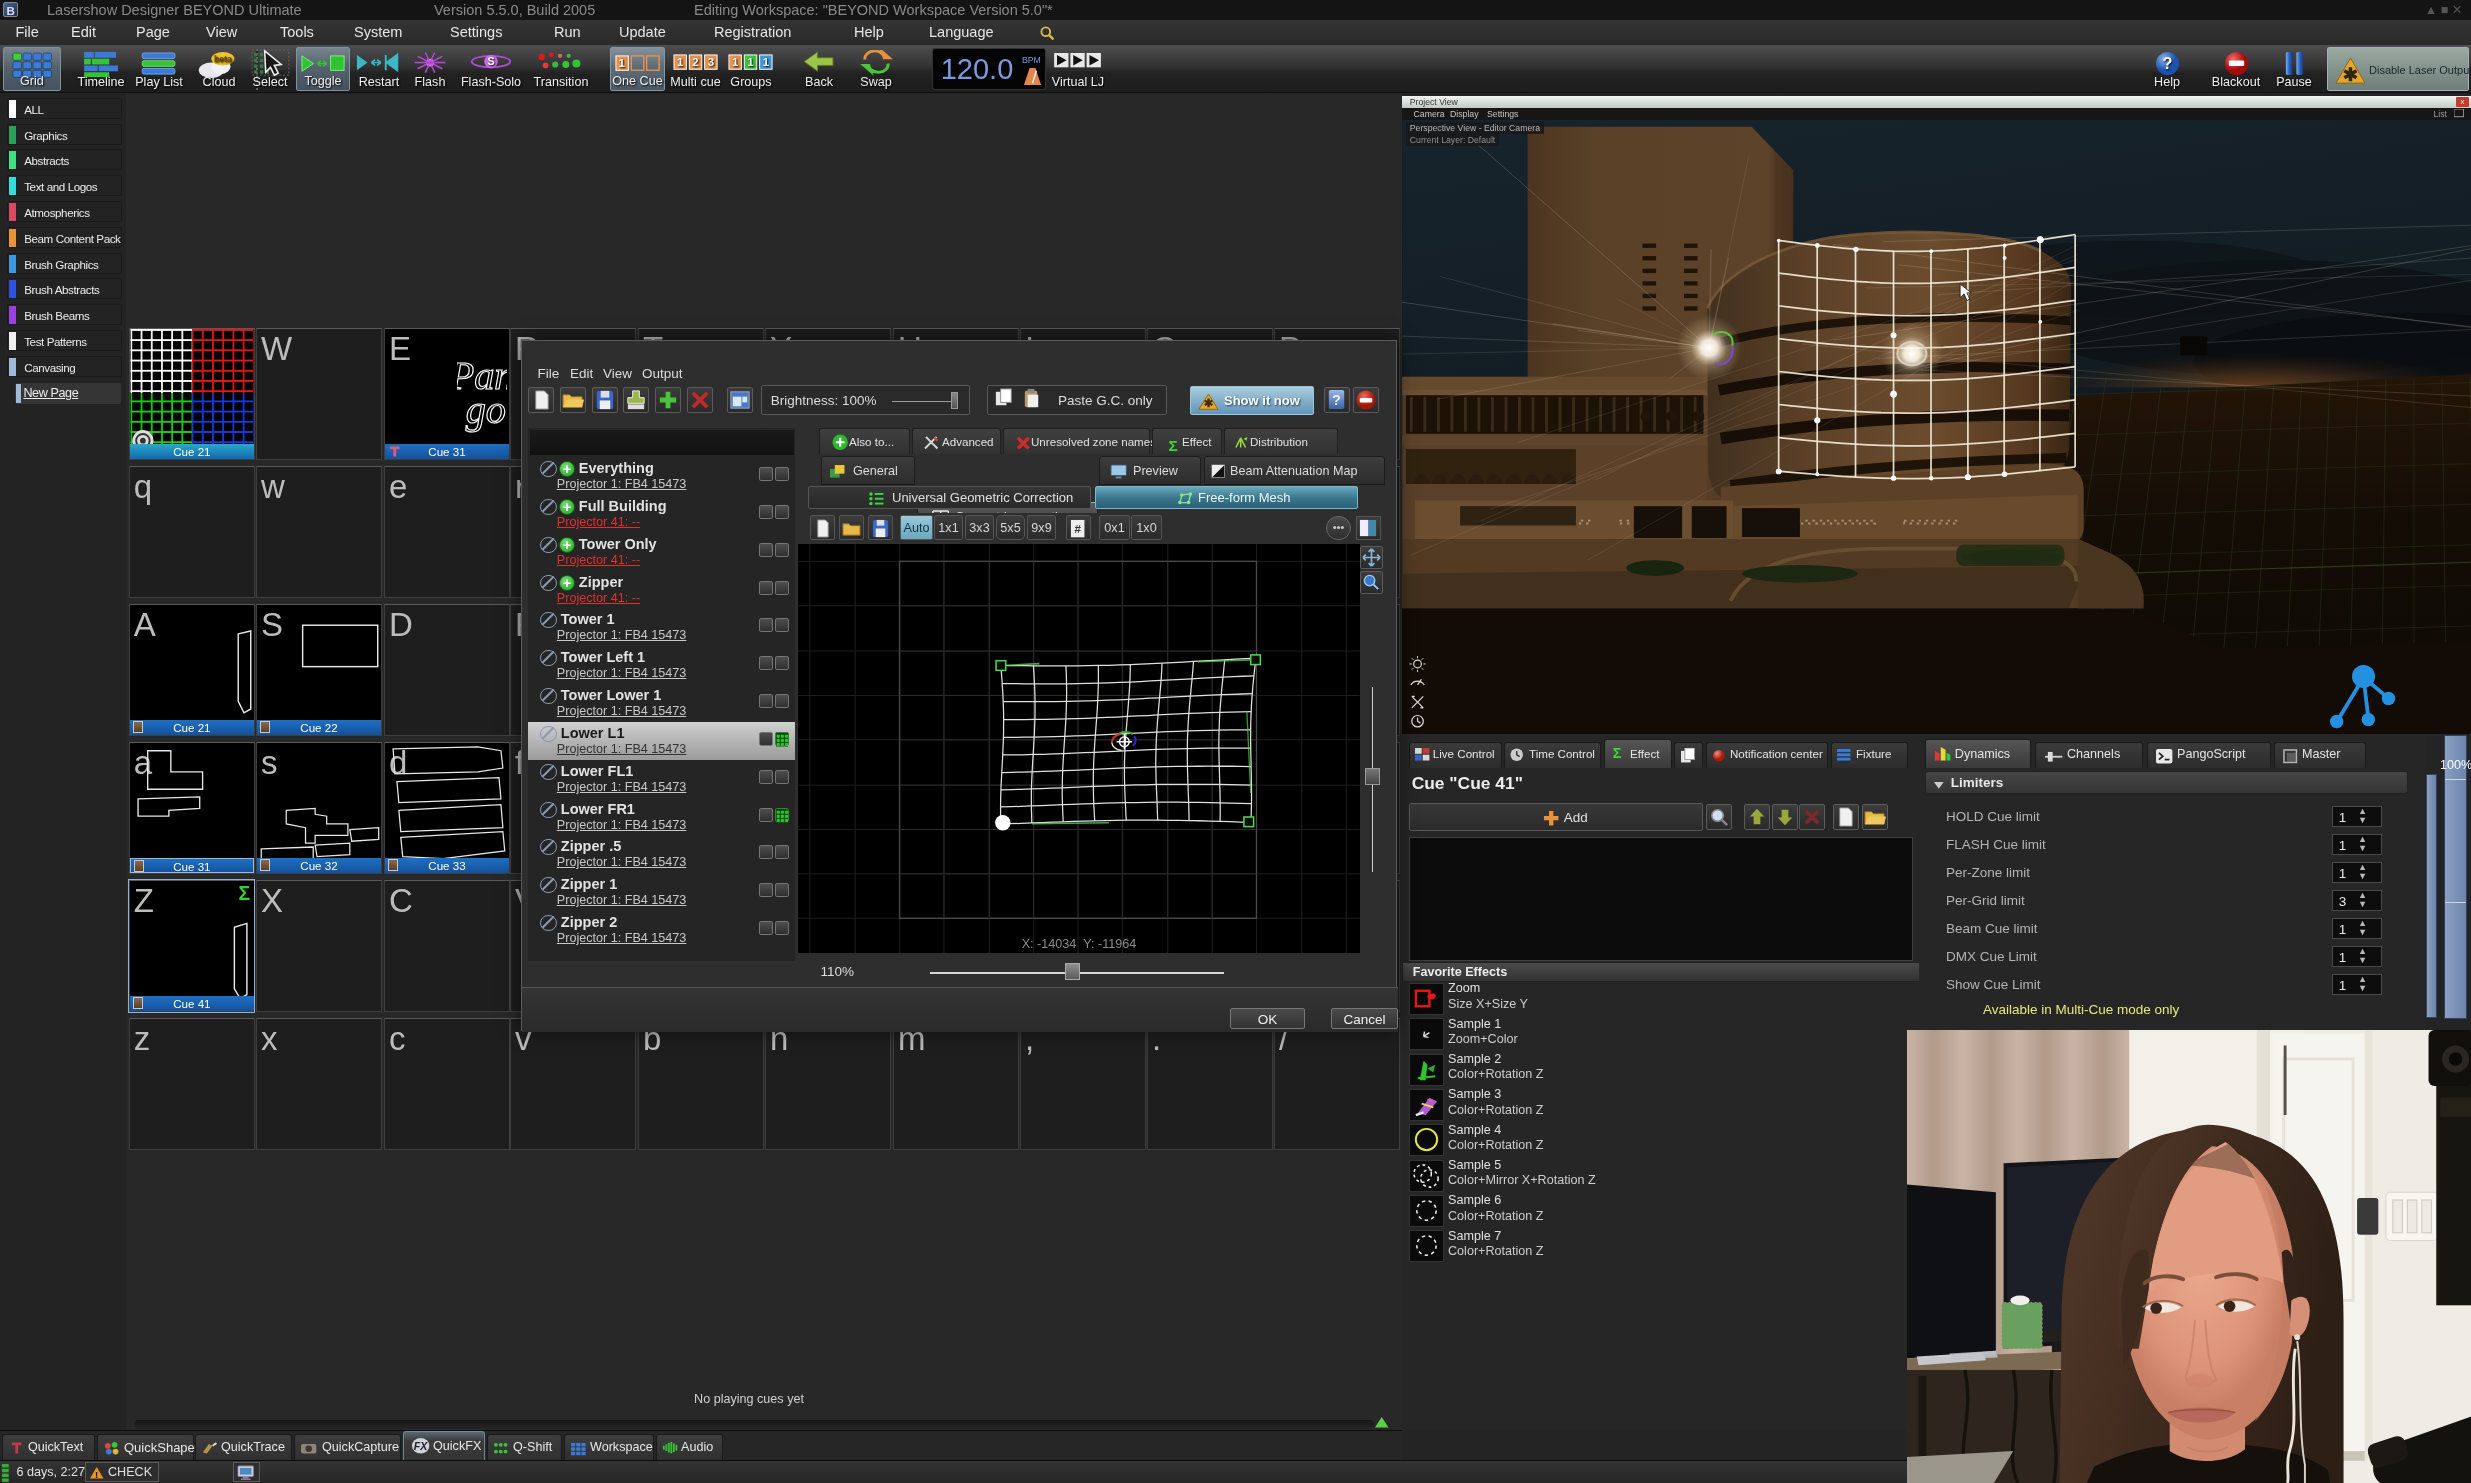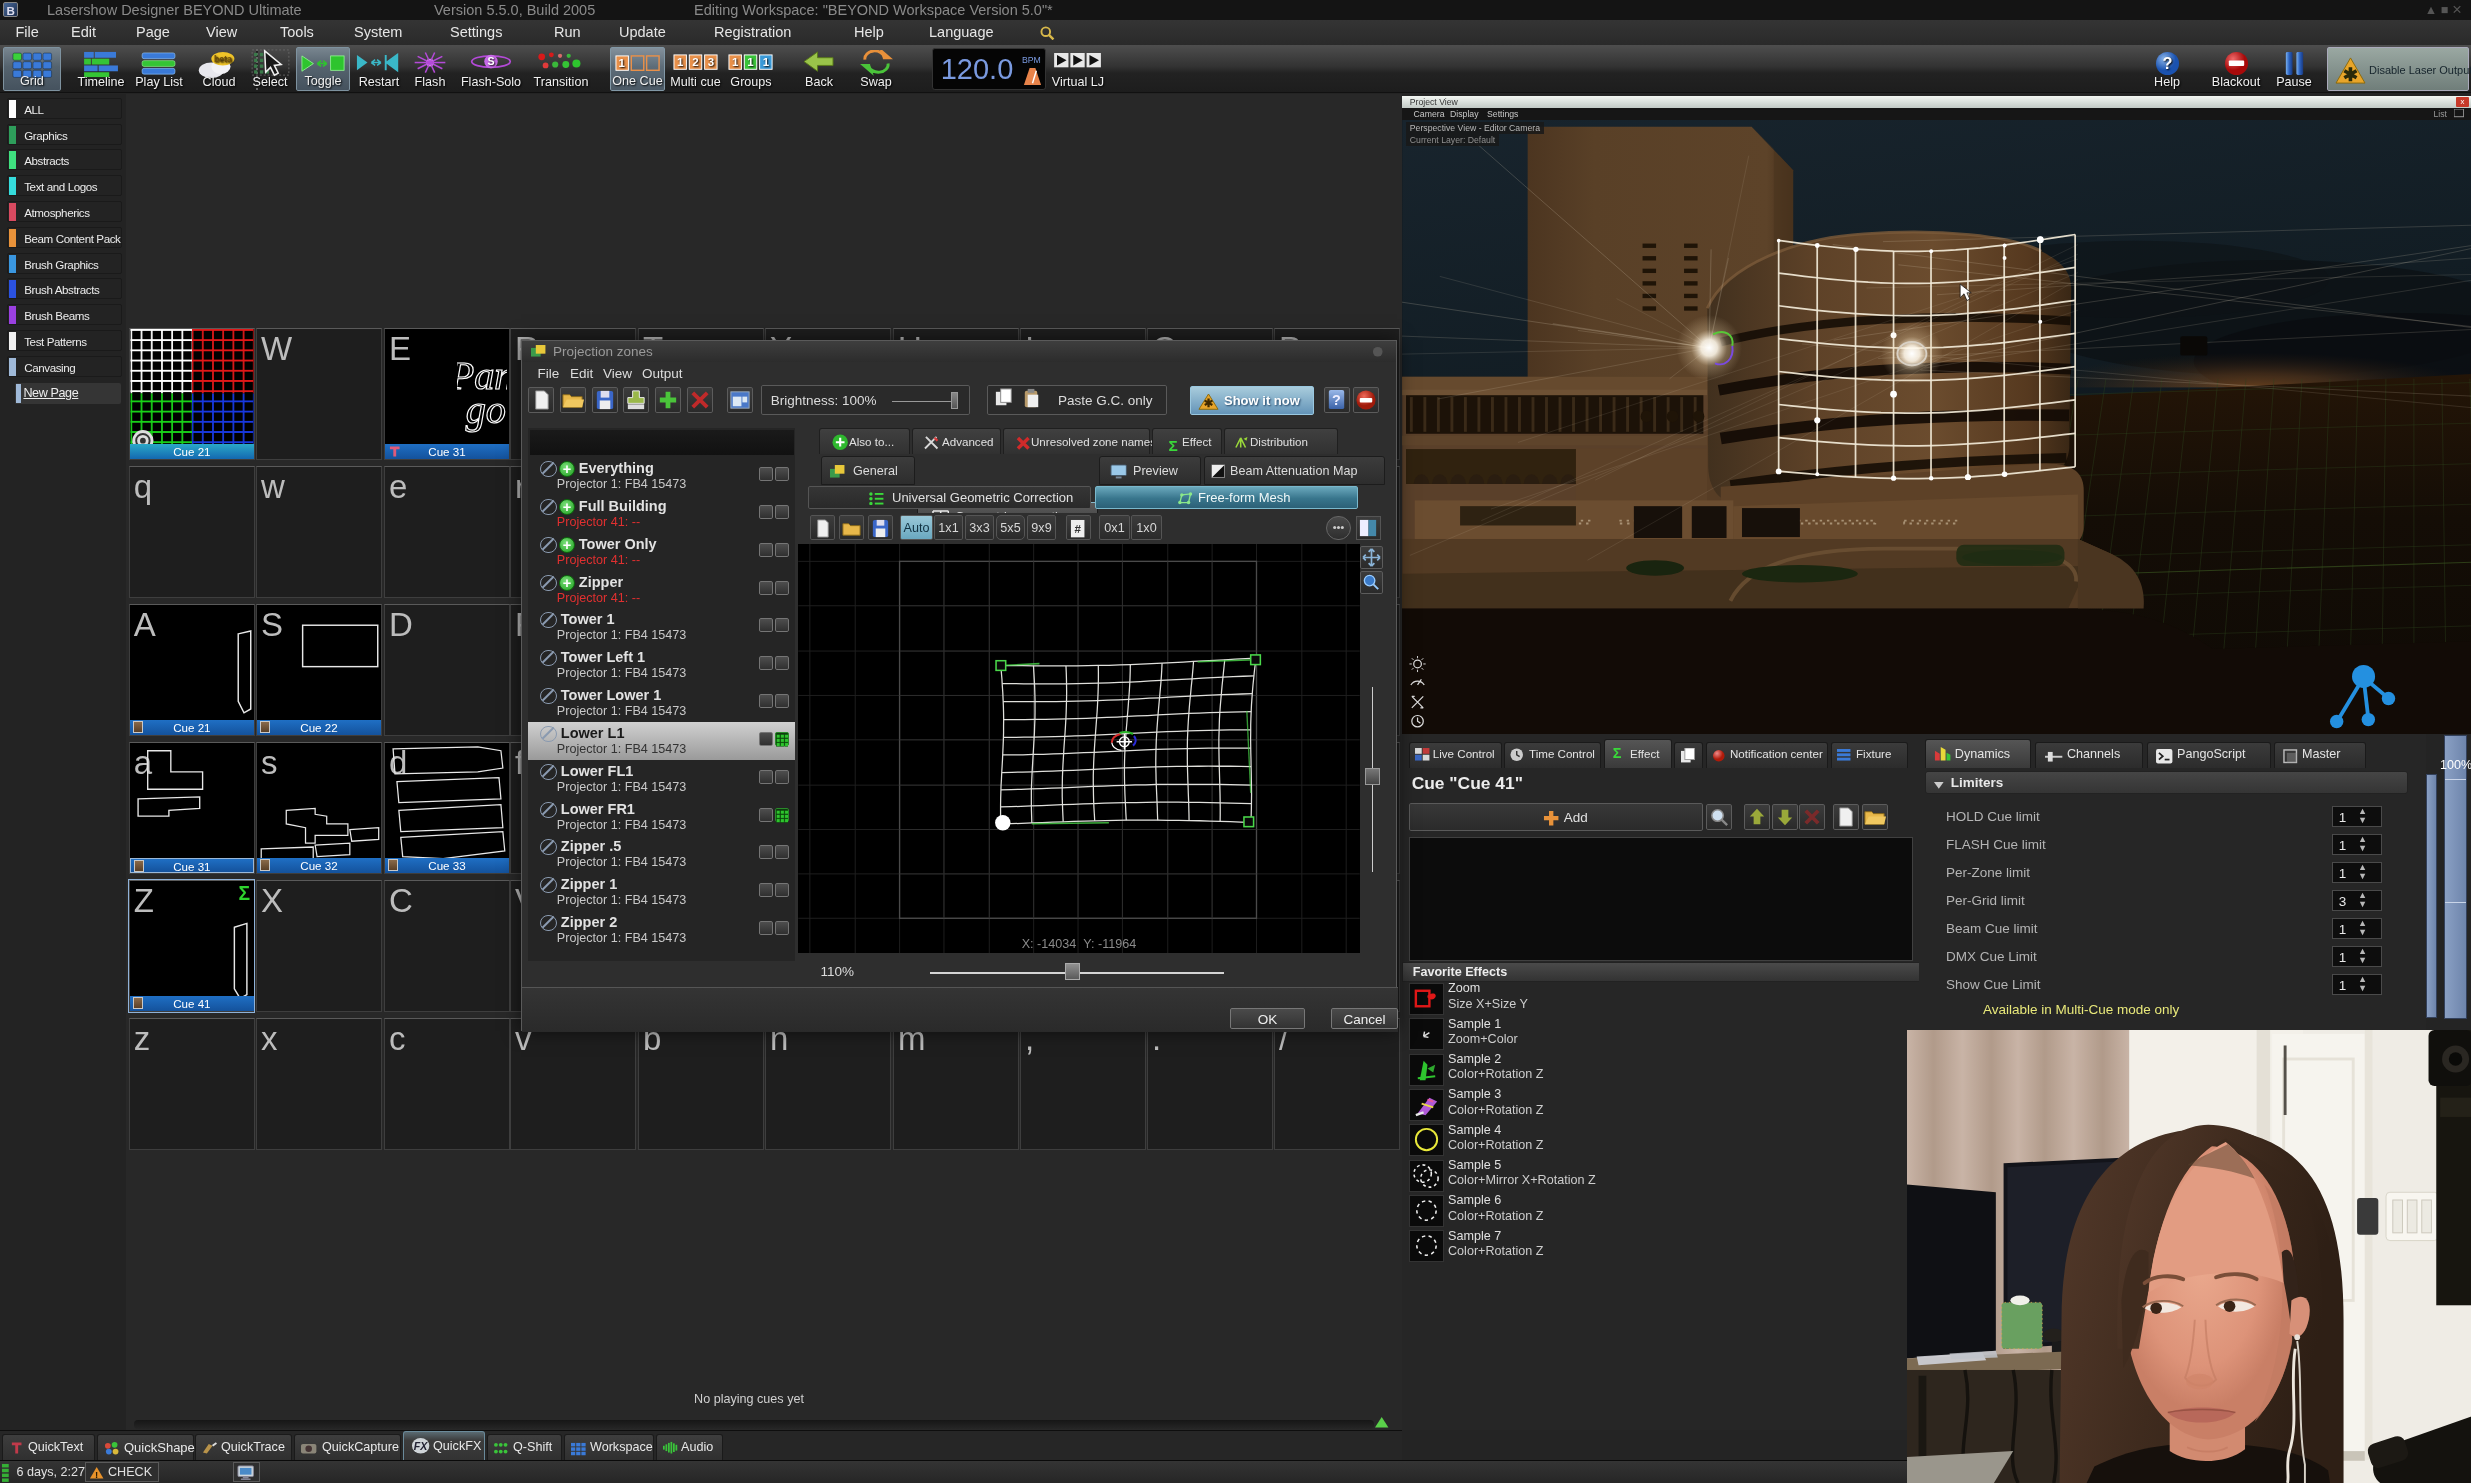--- a/index.html
+++ b/index.html
@@ -22,21 +22,21 @@
 .cellb{background:#000;}
 .cletter{position:absolute;left:3.9px;top:1px;color:#bcbcbc;font-size:33px;font-weight:400;}
 .clabel{position:absolute;left:0;bottom:0;width:100%;height:15.4px;background:linear-gradient(#1f6fc4,#14529c);color:#fff;font-size:11.6px;line-height:15.4px;text-align:center;}
 .clabel .cic{position:absolute;left:2.9px;top:1px;width:10.6px;height:12.6px;background:linear-gradient(#8a6a4a,#5a4028);border:1px solid #c9c9c9;}
 .dlg{left:521px;top:340px;width:876px;height:691px;background:#2e2e2e;border:1px solid #5a5a5a;box-shadow:0 0 17.4px rgba(0,0,0,.6);}
 .dtitle{left:0;top:0;width:100%;height:21px;background:linear-gradient(#3e3e3e,#2c2c2c);color:#9a9a9a;font-size:13.5px;line-height:21px;}
 .dmenu{left:0;top:21px;width:100%;height:23px;color:#dcdcdc;font-size:13.5px;line-height:23px;}
 .dbtn{position:absolute;width:26px;height:26px;background:linear-gradient(#3c3c3c,#2a2a2a);border:1px solid #5c5c5c;border-radius:1.9px;}
 .zrow{position:absolute;left:5.8px;width:278px;height:38px;color:#e2e2e2;}
 .zname{position:absolute;left:54px;top:2.9px;font-size:14.5px;font-weight:bold;}
-.zproj{position:absolute;left:29px;top:20px;font-size:12.6px;color:#c8c8c8;}
+.zproj{position:absolute;left:29px;top:20px;font-size:12.6px;color:#c8c8c8;text-decoration:underline;}
 .zno{position:absolute;left:12.6px;top:3.9px;width:16.4px;height:16.4px;border:1.9px solid #8a9ab0;border-radius:50%;}
 .zno:before{content:"";position:absolute;left:-1.9px;top:5.3px;width:16.4px;height:1.9px;background:#8a9ab0;transform:rotate(-45deg);}
 .zplus{position:absolute;left:31px;top:3.9px;width:16.4px;height:16.4px;background:radial-gradient(circle at 40% 35%,#7ae07a,#1e9e1e);border-radius:50%;border:1px solid #0c6a0c;color:#fff;font-weight:bold;font-size:14.5px;line-height:15.4px;text-align:center;}
 .zcb{position:absolute;top:9.7px;width:14.5px;height:14.5px;background:linear-gradient(#4e4e4e,#303030);border:1px solid #757575;border-radius:1.9px;}
 .tabA{position:absolute;top:0;height:26px;background:linear-gradient(#404040,#313131);border:1px solid #1f1f1f;border-bottom:none;border-radius:2.9px 2.9px 0 0;color:#e0e0e0;font-size:11.6px;text-align:left;line-height:26px;white-space:nowrap;}
 .ptab{position:absolute;height:29px;background:linear-gradient(#3c3c3c,#2d2d2d);border:1px solid #1c1c1c;color:#dcdcdc;font-size:12.6px;line-height:29px;border-radius:2.9px 2.9px 0 0;white-space:nowrap;}
 .ptabsel{background:linear-gradient(#5a5a5a,#3c3c3c);border-top:1.9px solid #88b8c8;margin-top:46px;}
 .spin{position:absolute;width:12.6px;height:21px;font-size:9.2px;color:#b8b8b8;line-height:5.8px;}
 .limlab{position:absolute;left:27px;font-size:13.5px;color:#b4b4b4;}
 .limbox{position:absolute;left:413px;width:50px;height:21px;background:#0d0d0d;border:1px solid #4a4a4a;color:#e8e8e8;font-size:13.5px;line-height:21px;padding-left:5.8px;}
@@ -1239,30 +1239,20 @@
         <ellipse cx="303" cy="364" rx="14" ry="8" fill="#d08468" opacity="0.65"></ellipse>
         <path d="M 270 396 C 290 389 322 389 340 396 C 326 410 284 410 270 396 Z" fill="#b8685a"></path>
         <path d="M 270 396 C 290 392 322 392 340 396" stroke="#985244" stroke-width="1.5" fill="none"></path>
         <path d="M 290 432 C 302 438 322 438 332 432" stroke="#c0765e" stroke-width="2" fill="none" opacity="0.6"></path>
         <path d="M 402 330 C 396 366 406 404 396 436 C 392 450 396 462 394 469" stroke="#ece6dc" stroke-width="3" fill="none"></path>
         <path d="M 404 322 C 410 360 404 410 412 450 L 412 469" stroke="#d8d2c8" stroke-width="2" fill="none"></path>
         <path d="M 585 400 L 500 430 C 480 440 478 460 490 469 L 585 469 Z" fill="#14120e"></path>
         <rect x="478" y="424" width="40" height="26" rx="8" fill="#1c1914" transform="rotate(-18 498 437)"></rect>
       </svg></div>
 <div class="abs dlg">
-      <div class="abs dtitle">
-        <svg width="15.4" height="13.5" style="position:absolute;left:8.7px;top:3.9px" viewBox="0 0 16 14">
-          <rect x="0" y="3" width="10" height="9" fill="#3a9a4a"></rect>
-          <rect x="5" y="0" width="10" height="9" fill="#e8c83a"></rect>
-        </svg>
-        <span style="position:absolute;left:31px">Projection zones</span>
-        <svg width="13.5" height="13.5" style="position:absolute;right:11.6px;top:3.9px" viewBox="0 0 14 14">
-          <circle cx="7" cy="7" r="5" fill="#555"></circle>
-        </svg>
-      </div>
       <div class="abs dmenu">
         <span style="position:absolute;left:15.4px">File</span>
         <span style="position:absolute;left:48px">Edit</span>
         <span style="position:absolute;left:81px">View</span>
         <span style="position:absolute;left:120px">Output</span>
       </div>
       <div class="dbtn" style="left:5.8px;top:46px;"><svg width="24" height="24" viewBox="0 0 25 25">
           <path d="M7 3 L16 3 L20 7 L20 22 L7 22 Z" fill="#f0f0f0" stroke="#888"></path>
         </svg></div>
       <div class="dbtn" style="left:38px;top:46px;"><svg width="24" height="24" viewBox="0 0 25 25">

